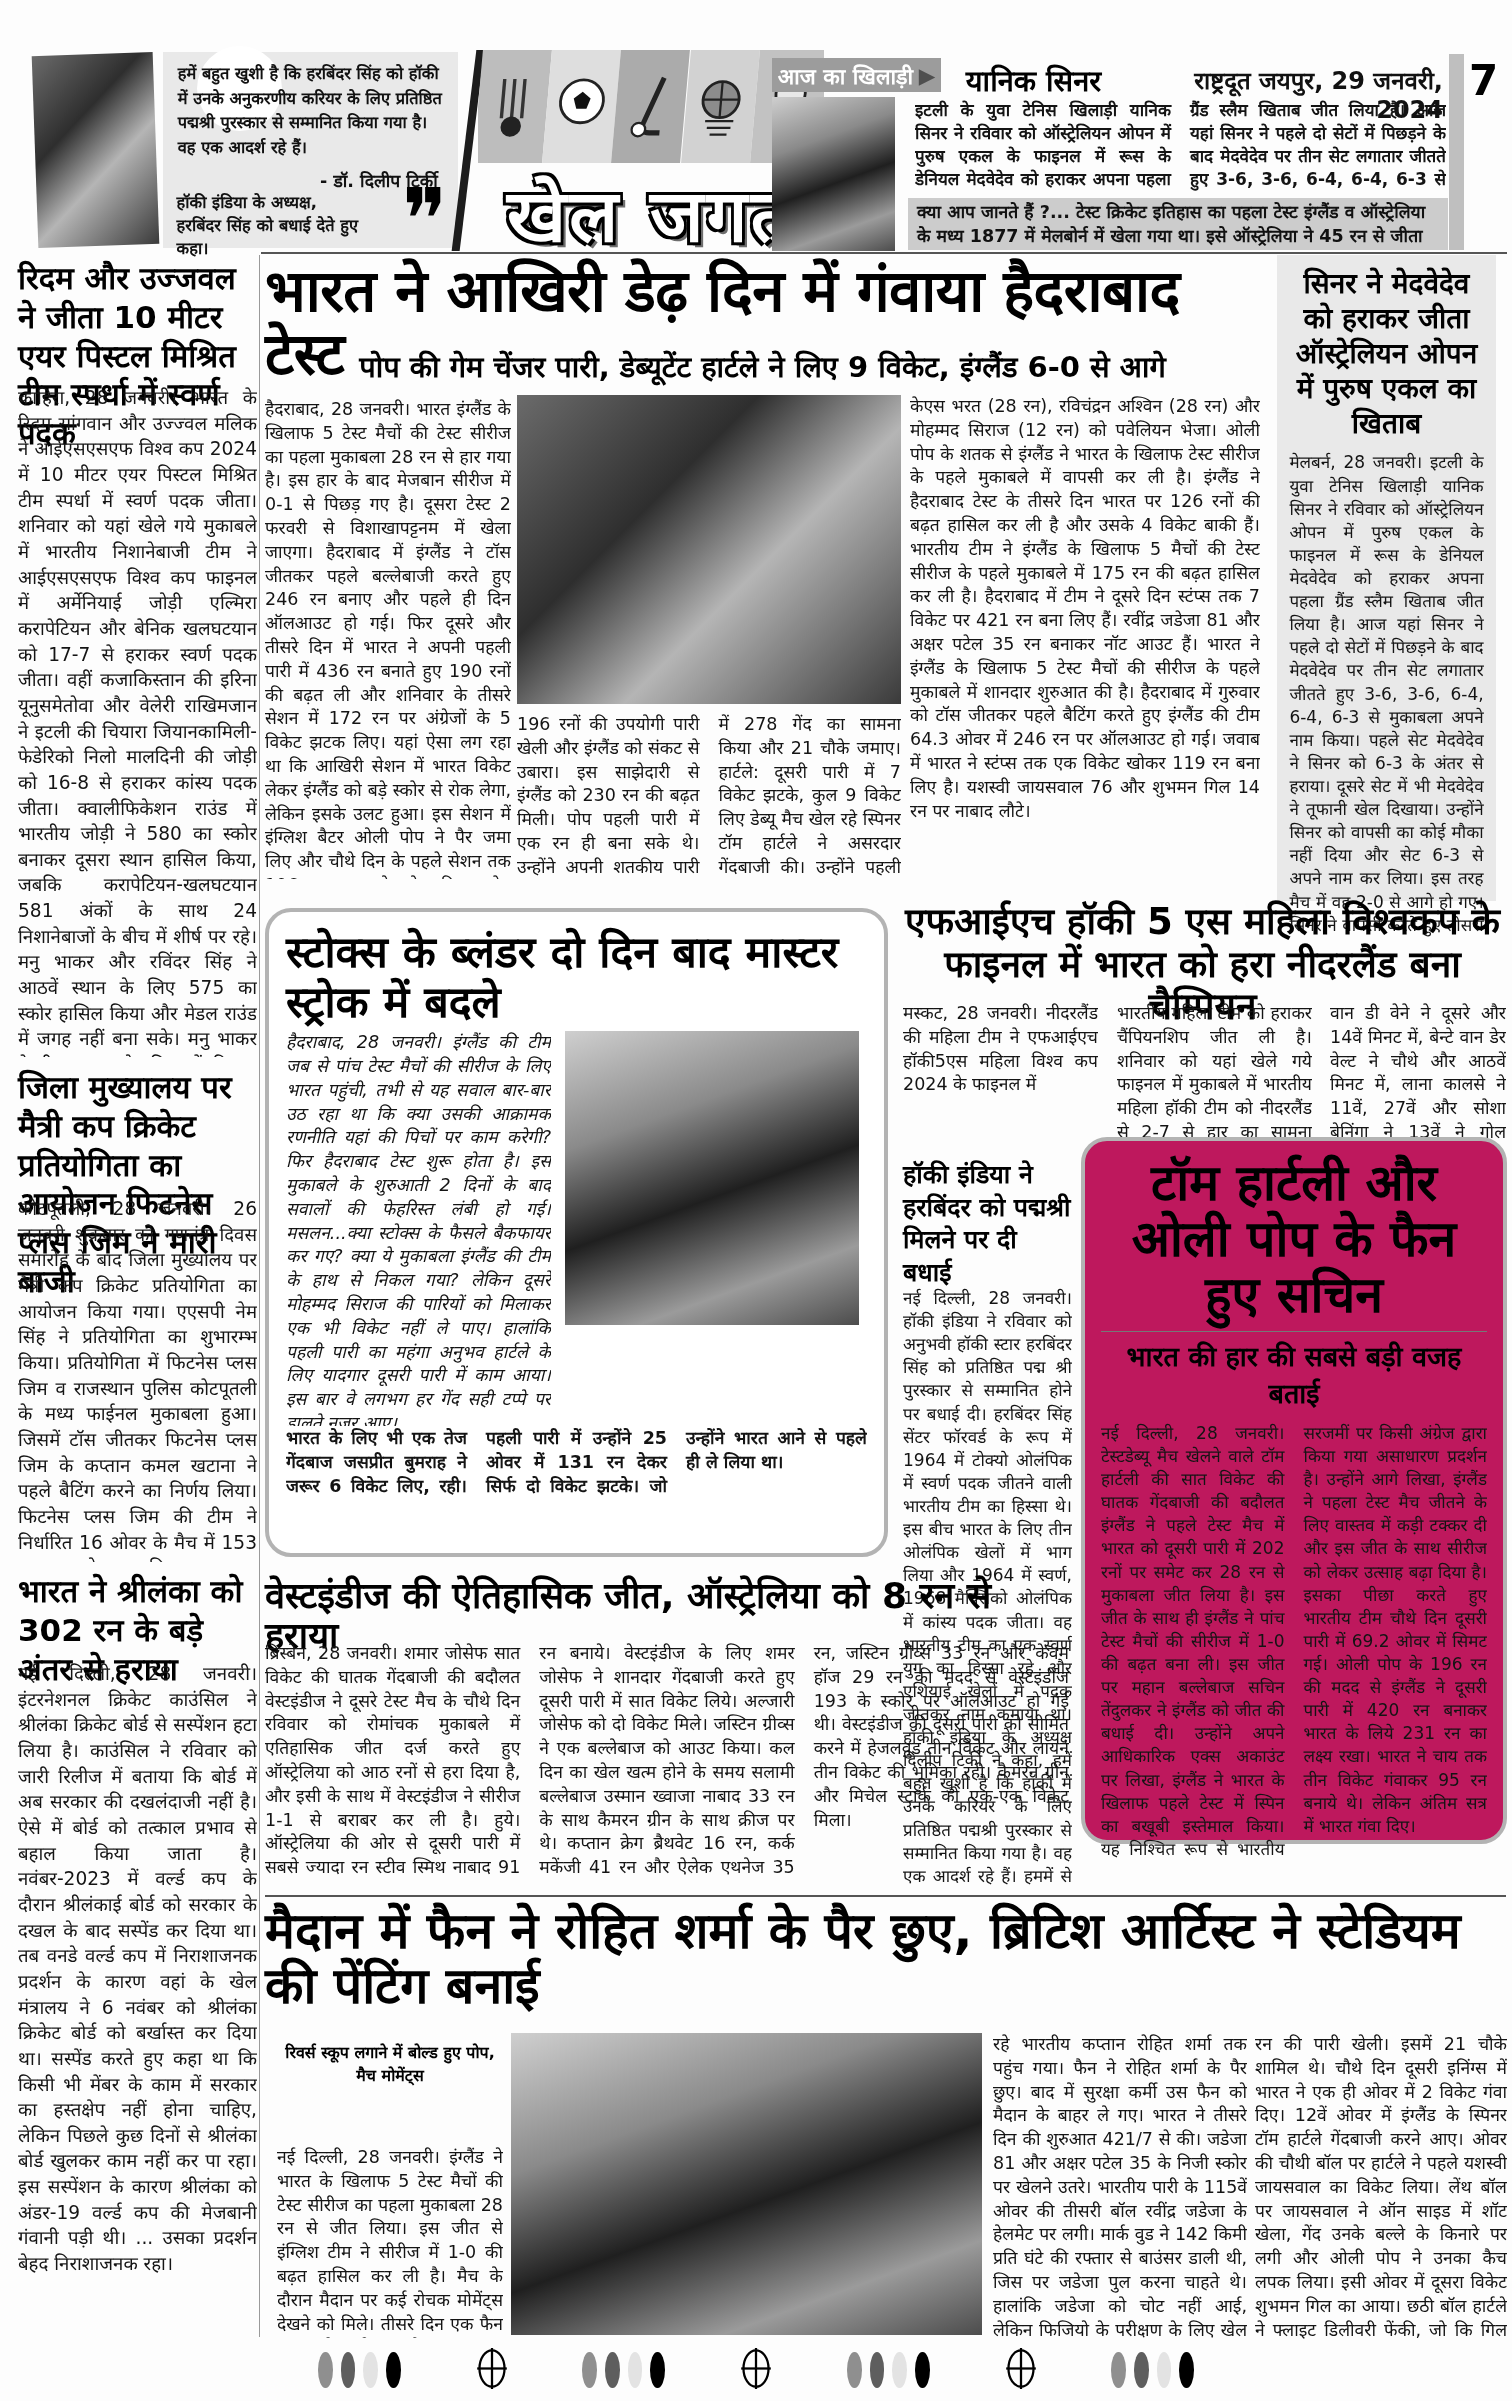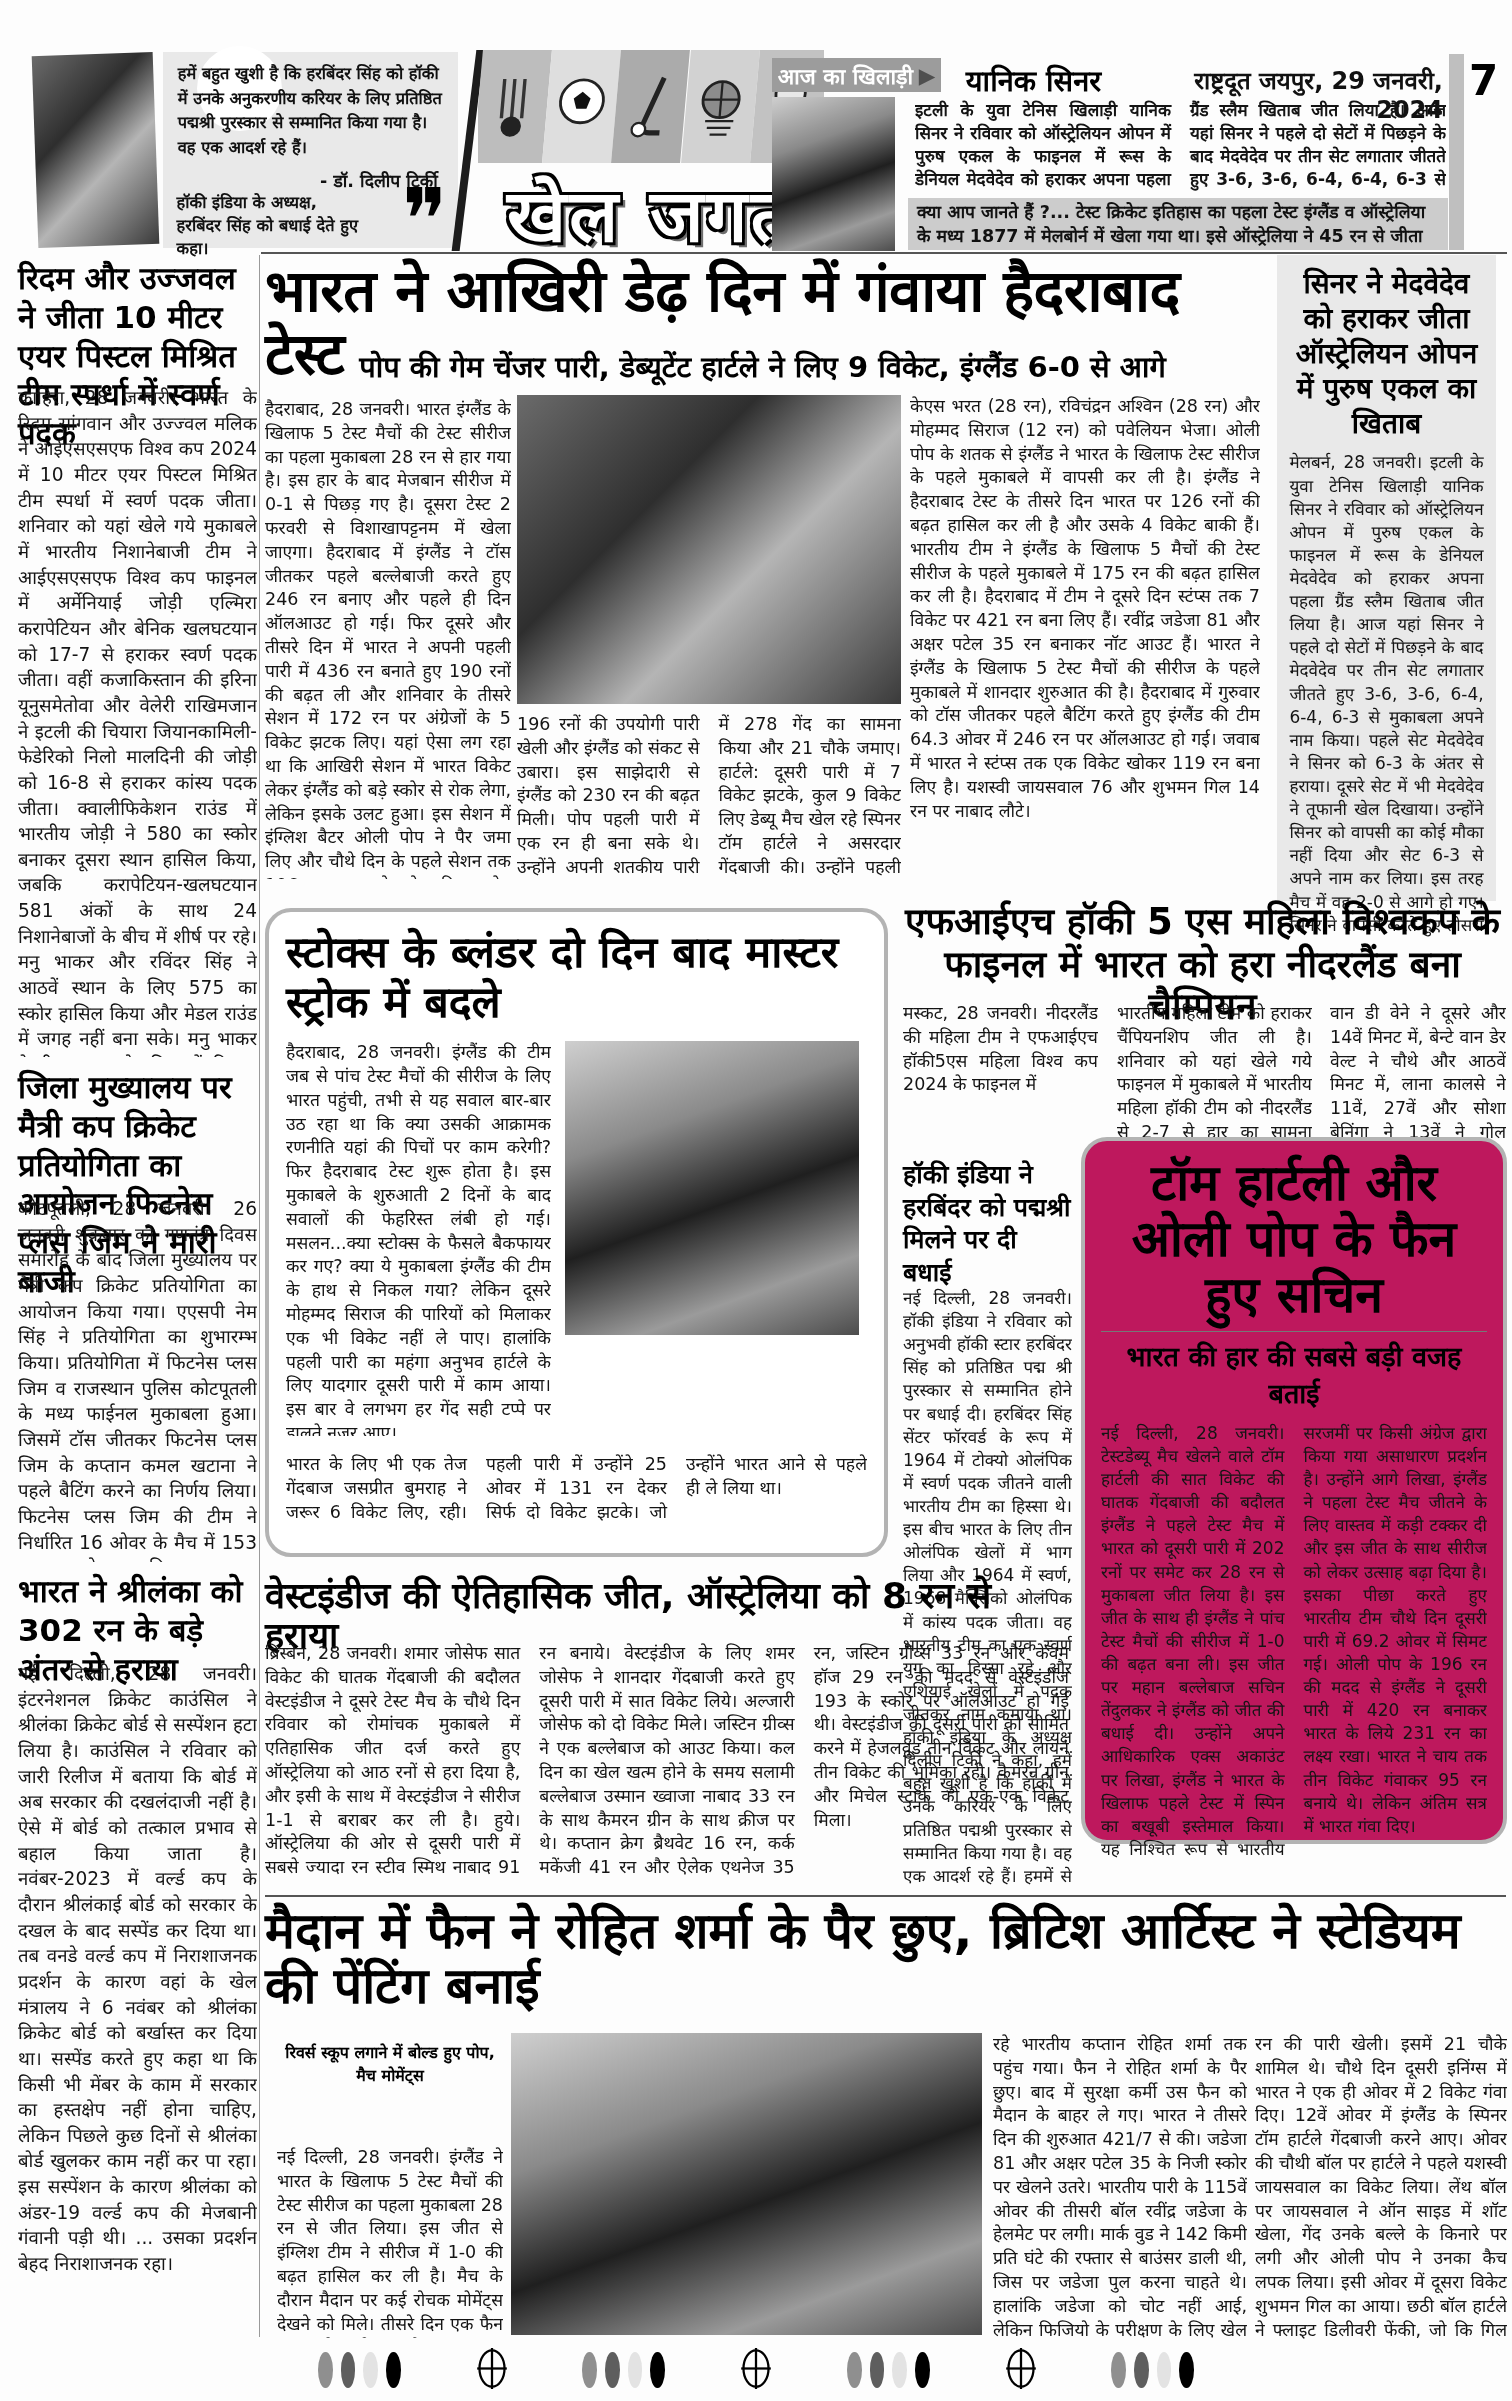--- a/index.html
+++ b/index.html
@@ -129,25 +129,25 @@
 
   <div class="abs body-col" style="left:910px; top:395px; width:350px; height:484px;">केएस भरत (28 रन), रविचंद्रन अश्विन (28 रन) और मोहम्मद सिराज (12 रन) को पवेलियन भेजा। ओली पोप के शतक से इंग्लैंड ने भारत के खिलाफ टेस्ट सीरीज के पहले मुकाबले में वापसी कर ली है। इंग्लैंड ने हैदराबाद टेस्ट के तीसरे दिन भारत पर 126 रनों की बढ़त हासिल कर ली है और उसके 4 विकेट बाकी हैं। भारतीय टीम ने इंग्लैंड के खिलाफ 5 मैचों की टेस्ट सीरीज के पहले मुकाबले में 175 रन की बढ़त हासिल कर ली है। हैदराबाद में टीम ने दूसरे दिन स्टंप्स तक 7 विकेट पर 421 रन बना लिए हैं। रवींद्र जडेजा 81 और अक्षर पटेल 35 रन बनाकर नॉट आउट हैं। भारत ने इंग्लैंड के खिलाफ 5 टेस्ट मैचों की सीरीज के पहले मुकाबले में शानदार शुरुआत की है। हैदराबाद में गुरुवार को टॉस जीतकर पहले बैटिंग करते हुए इंग्लैंड की टीम 64.3 ओवर में 246 रन पर ऑलआउट हो गई। जवाब में भारत ने स्टंप्स तक एक विकेट खोकर 119 रन बना लिए है। यशस्वी जायसवाल 76 और शुभमन गिल 14 रन पर नाबाद लौटे।</div>
 
   <div class="abs greybox" style="left:1277px; top:255px; width:219px; height:646px; box-sizing:border-box; padding:11.3px 12.4px;">
     <div class="headline" style="text-align:center; font-size:28px; line-height:1.25; margin-bottom:10.2px;">सिनर ने मेदवेदेव को हराकर जीता ऑस्ट्रेलियन ओपन में पुरुष एकल का खिताब</div>
     <div class="body-col" style="height:486px; font-size:17px;">मेलबर्न, 28 जनवरी। इटली के युवा टेनिस खिलाड़ी यानिक सिनर ने रविवार को ऑस्ट्रेलियन ओपन में पुरुष एकल के फाइनल में रूस के डेनियल मेदवेदेव को हराकर अपना पहला ग्रैंड स्लैम खिताब जीत लिया है। आज यहां सिनर ने पहले दो सेटों में पिछड़ने के बाद मेदवेदेव पर तीन सेट लगातार जीतते हुए 3-6, 3-6, 6-4, 6-4, 6-3 से मुकाबला अपने नाम किया। पहले सेट मेदवेदेव ने सिनर को 6-3 के अंतर से हराया। दूसरे सेट में भी मेदवेदेव ने तूफानी खेल दिखाया। उन्होंने सिनर को वापसी का कोई मौका नहीं दिया और सेट 6-3 से अपने नाम कर लिया। इस तरह मैच में वह 2-0 से आगे हो गए। सिनर ने वापसी करते हुए तीसरा सेट 6-4 से और चौथा सेट भी 6-4 के अंतर से जीत लिया है। तीसरे सेट को उन्होंने 6-3 से जीतकर मैच को अपने नाम कर लिया। इसकी खिताबी जीत के साथ ही सिनर ऑस्ट्रेलियन ओपन में पुरुष एकल का फाइनल जीतने वाले इटली के पहले खिलाड़ी बन गये है।</div>
   </div>
 
   <div class="abs boxed" style="left:265px; top:908px; width:623px; height:649px; box-sizing:border-box; padding:14.7px 17px;">
     <div class="headline" style="font-size:43px; line-height:1.18; width:96%;">स्टोक्स के ब्लंडर दो दिन बाद मास्टर स्ट्रोक में बदले</div>
-    <div style="display:flex; gap:14px; margin-top:13px;">
+    <div style="display:flex; gap:14px; margin-top:3px;font-style:italic;">
       <div class="body-col" style="width:265px; height:395px;">हैदराबाद, 28 जनवरी। इंग्लैंड की टीम जब से पांच टेस्ट मैचों की सीरीज के लिए भारत पहुंची, तभी से यह सवाल बार-बार उठ रहा था कि क्या उसकी आक्रामक रणनीति यहां की पिचों पर काम करेगी? फिर हैदराबाद टेस्ट शुरू होता है। इस मुकाबले के शुरुआती 2 दिनों के बाद सवालों की फेहरिस्त लंबी हो गई। मसलन...क्या स्टोक्स के फैसले बैकफायर कर गए? क्या ये मुकाबला इंग्लैंड की टीम के हाथ से निकल गया? लेकिन दूसरे मोहम्मद सिराज की पारियों को मिलाकर एक भी विकेट नहीं ले पाए। हालांकि पहली पारी का महंगा अनुभव हार्टले के लिए यादगार दूसरी पारी में काम आया। इस बार वे लगभग हर गेंद सही टप्पे पर डालते नजर आए।</div>
       <div class="photo2" style="width:294px; height:294px;"></div>
     </div>
-    <div class="body-col cols3" style="height:107px; margin-top:17px;">भारत के लिए भी एक तेज गेंदबाज जसप्रीत बुमराह ने जरूर 6 विकेट लिए, रही। पहली पारी में उन्होंने 25 ओवर में 131 रन देकर सिर्फ दो विकेट झटके। जो उन्होंने भारत आने से पहले ही ले लिया था।</div>
+    <div class="body-col cols3" style="height:107px; margin-top:1px;font-weight:bold;">भारत के लिए भी एक तेज गेंदबाज जसप्रीत बुमराह ने जरूर 6 विकेट लिए, रही। पहली पारी में उन्होंने 25 ओवर में 131 रन देकर सिर्फ दो विकेट झटके। जो उन्होंने भारत आने से पहले ही ले लिया था।</div>
   </div>
 
   <div class="abs headline" style="left:898px; top:901px; width:609px; text-align:center; font-size:37px; line-height:1.15;">एफआईएच हॉकी 5 एस महिला विश्वकप के फाइनल में भारत को हरा नीदरलैंड बना चैम्पियन</div>
   <div class="abs body-col" style="left:903px; top:1002px; width:195px; height:146px;">मस्कट, 28 जनवरी। नीदरलैंड की महिला टीम ने एफआईएच हॉकी5एस महिला विश्व कप 2024 के फाइनल में</div>
   <div class="abs body-col" style="left:1117px; top:1002px; width:195px; height:146px;">भारतीय महिला टीम को हराकर चैंपियनशिप जीत ली है। शनिवार को यहां खेले गये फाइनल में मुकाबले में भारतीय महिला हॉकी टीम को नीदरलैंड से 2-7 से हार का सामना करना पड़ा। मैच की शुरुआत में नीदरलैंड की जेनेके वान डी वेने ने एक लंबा शॉट खेलते हुए गोल कर अपनी टीम को बढ़त दिलाई और इसके कुछ ही देर बाद बेन्टे वान डेर वेल्ट ने एक और गोल दागकर नीदरलैंड की बढ़त दोगुनी दिया। नीदरलैंड के खिलाड़ियों द्वारा किये गये चार और गोल की बदौलत पहले हाफ में स्कोर 6-0 रहा। नीदरलैंड के लिए जेनेके</div>
   <div class="abs body-col" style="left:1330px; top:1002px; width:176px; height:146px;">वान डी वेने ने दूसरे और 14वें मिनट में, बेन्टे वान डेर वेल्ट ने चौथे और आठवें मिनट में, लाना कालसे ने 11वें, 27वें और सोशा बेनिंगा ने 13वें ने गोल किए। दूसरे हाफ में ज्योति छत्री ने गोलकर भारत का खाता खोला। इसके बाद रुतुजा दादासो पिसल ने 23वें मिनट में गोलकर स्कोर 6-2 कर दिया, वहीं भारत की ओर से ज्योति छत्री ने 20वें मिनट में और रुतुजा दादासो पिसल ने 23वें मिनट में गोल किये। नीदरलैंड की लाना कालसे ने 27वें मिनट में एक और गोलकर मैच 7-2 स्कोर के साथ समाप्त कर दिया।</div>
 
   <div class="abs headline" style="left:903px; top:1159px; width:169px; font-size:25px; line-height:1.3;">हॉकी इंडिया ने हरबिंदर को पद्मश्री मिलने पर दी बधाई</div>
   <div class="abs body-col" style="left:903px; top:1287px; width:169px; height:599px; font-size:17px;">नई दिल्ली, 28 जनवरी। हॉकी इंडिया ने रविवार को अनुभवी हॉकी स्टार हरबिंदर सिंह को प्रतिष्ठित पद्म श्री पुरस्कार से सम्मानित होने पर बधाई दी। हरबिंदर सिंह सेंटर फॉरवर्ड के रूप में 1964 में टोक्यो ओलंपिक में स्वर्ण पदक जीतने वाली भारतीय टीम का हिस्सा थे। इस बीच भारत के लिए तीन ओलंपिक खेलों में भाग लिया और 1964 में स्वर्ण, 1968 मैक्सिको ओलंपिक में कांस्य पदक जीता। वह भारतीय टीम का एक स्वर्ण युग का हिस्सा रहे और एशियाई खेलों में पदक जीतकर नाम कमाया था। हॉकी इंडिया के अध्यक्ष दिलीप टिर्की ने कहा, हमें बहुत खुशी है कि हॉकी में उनके करियर के लिए प्रतिष्ठित पद्मश्री पुरस्कार से सम्मानित किया गया है। वह एक आदर्श रहे हैं। हममें से कई लोगों के प्रेरणा रहे हैं। वह युवा हॉकी सितारों की इस पीढ़ी को प्रेरित करते रहेंगे।</div>
 

